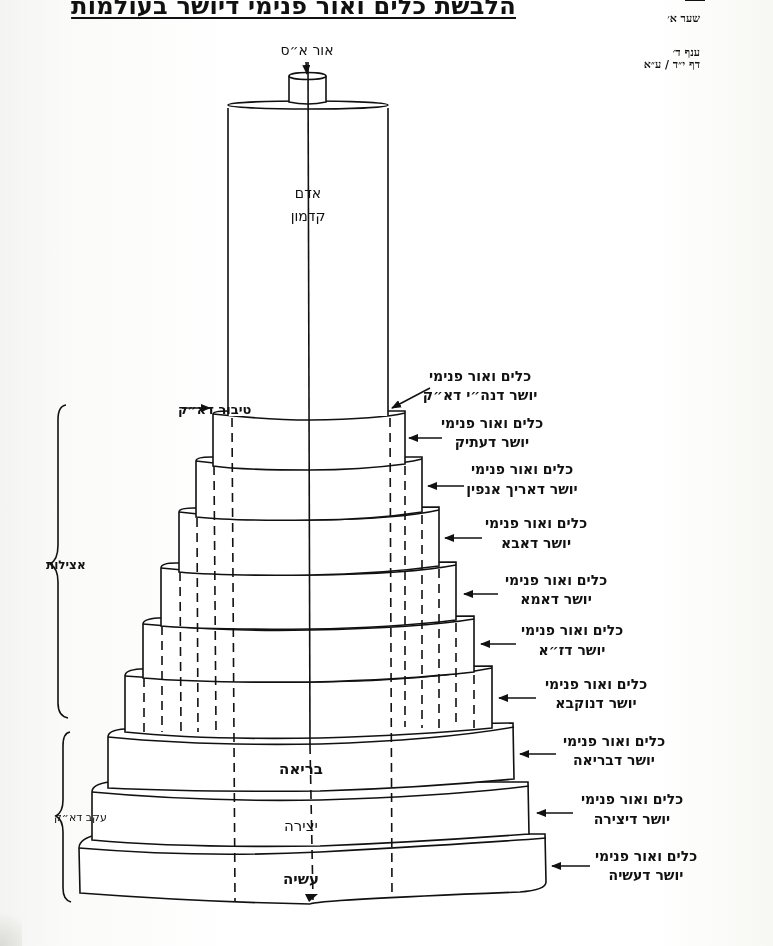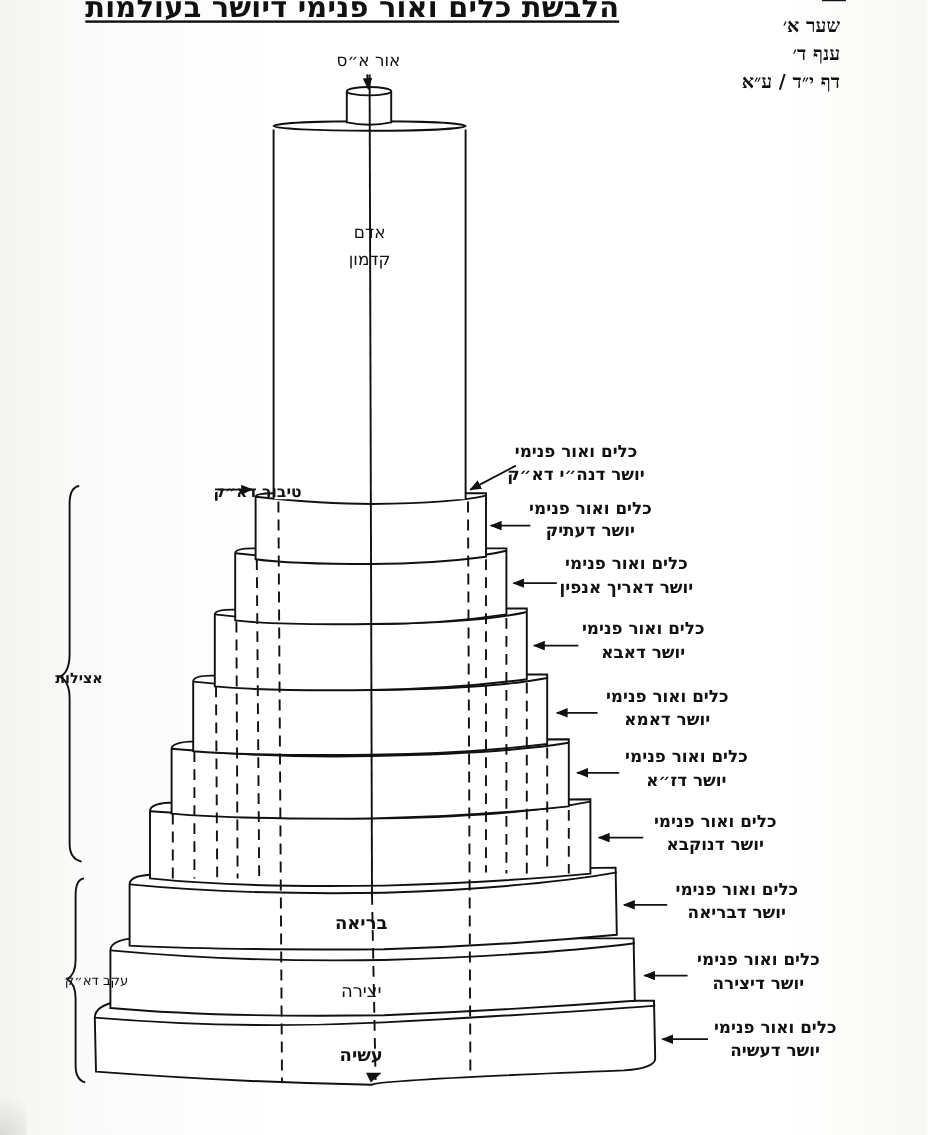--- a/index.html
+++ b/index.html
@@ -1,35 +1,35 @@
 <!DOCTYPE html>
 <html><head>
 <meta charset="utf-8">
 <style>
   html, body { margin: 0; padding: 0; }
   body { width: 773px; height: 946px; background: #ffffff; position: relative; overflow: hidden; font-family: "DejaVu Sans", sans-serif; color: #111; }
   .page { position: absolute; left: 0; top: 0; width: 773px; height: 946px; background: linear-gradient(90deg, #f4f4f2 0%, #fafaf9 8%, #ffffff 30%, #ffffff 85%, #f7f7f3 100%); }
   .corner-shadow { position: absolute; left: 0; bottom: 0; width: 22px; height: 40px; background: radial-gradient(circle at 0 100%, #d9d9d6 0, #efefec 60%, transparent 75%); }
   .title { position: absolute; left: 106px; top: -8px; width: 410px; text-align: center; direction: rtl; font-family: "DejaVu Sans", sans-serif; font-weight: bold; font-size: 24px; letter-spacing: 0.2px; text-decoration: underline; text-decoration-thickness: 2px; text-underline-offset: 3px; white-space: nowrap; }
-  .ref { position: absolute; right: 73px; direction: rtl; font-family: "DejaVu Serif", serif; font-weight: bold; font-size: 16px; white-space: nowrap; }
+  .ref { position: absolute; right: 73px; direction: rtl; font-family: "DejaVu Serif", serif; font-weight: bold; font-size: 11px; white-space: nowrap; }
   .ref-top { position: absolute; right: 68px; top: -10px; width: 20px; height: 8px; border-bottom: 3px solid #111; }
   svg { position: absolute; left: 0; top: 0; }
   .lbl { font-family: "DejaVu Sans", sans-serif; font-weight: bold; fill: #111; }
 </style>
 </head>
 <body>
 
 <div class="page"></div>
 <div class="corner-shadow"></div>
 
 <div class="title">הלבשת כלים ואור פנימי דיושר בעולמות</div>
 
 <div class="ref-top"></div>
 <div class="ref" style="top:12px">שער א׳</div>
-<div class="ref" style="top:35px">ענף ד׳</div>
+<div class="ref" style="top:46px">ענף ד׳</div>
 <div class="ref" style="top:58px">דף י״ד / ע״א</div>
 
 <svg width="773" height="946" viewBox="0 0 773 946">
   <defs>
     <marker id="ah" markerWidth="10" markerHeight="8" refX="9" refY="4" orient="auto" markerUnits="userSpaceOnUse">
       <path d="M0,0 L10,4 L0,8 z" fill="#111"></path>
     </marker>
   </defs>
 
   <g fill="#fff" stroke="#111" stroke-width="1.6">

